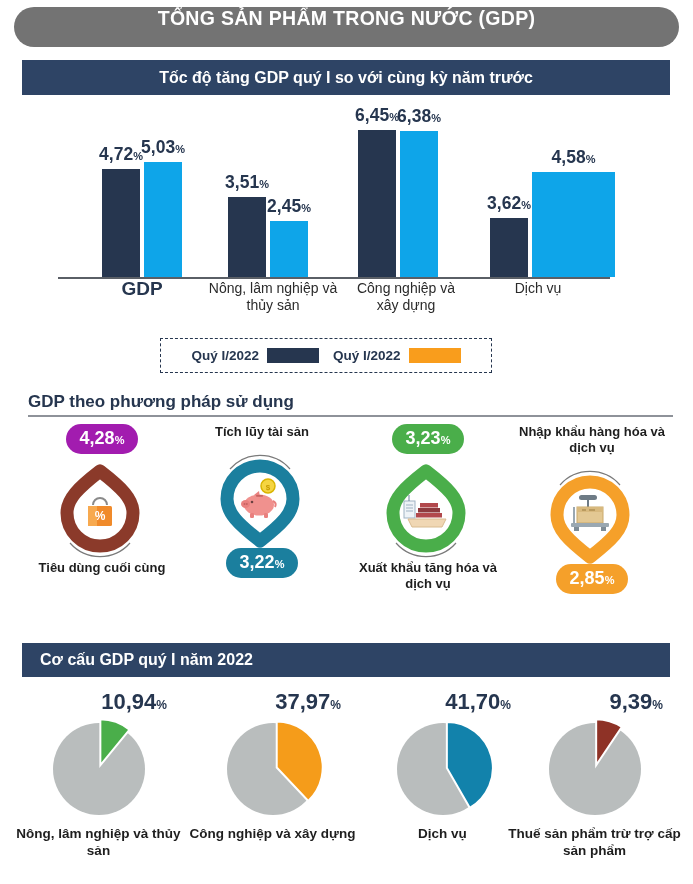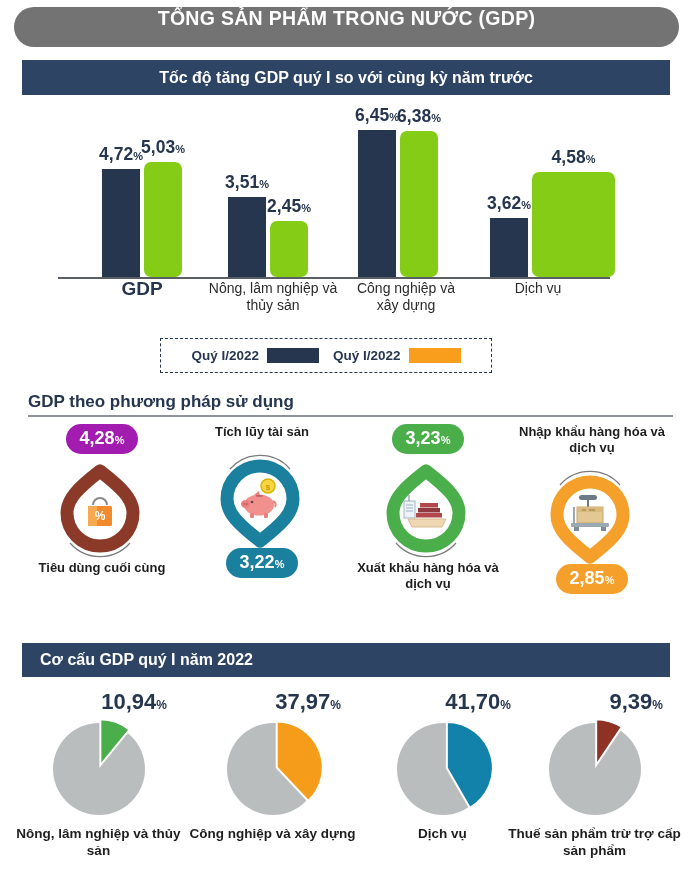--- a/index.html
+++ b/index.html
@@ -29,21 +29,21 @@
     background:#2e4465;display:flex;align-items:center;justify-content:center;
   }
   .sec1-bar span{color:#fff;font-size:16px;font-weight:bold;}
 
   
   .chart{position:absolute;left:58px;top:104px;width:595px;height:175px;}
   .axis{position:absolute;left:0;bottom:0;width:552px;height:2px;background:#5a5f66;}
   .group{position:absolute;bottom:2px;display:flex;align-items:flex-end;gap:4px;}
   .bar{width:38px;position:relative;}
   .bar.navy{background:#26364f;}
-  .bar.orange{background:#84cc16;border-radius:7px;}
+  .bar.orange{background:#0ea5e9;}
   .bar .val{
     position:absolute;left:50%;transform:translateX(-50%);
     bottom:100%;margin-bottom:4px;white-space:nowrap;
     font-size:17.5px;font-weight:bold;color:#26364f;
   }
   .bar .val i{font-style:normal;font-size:11px;font-weight:bold;}
 
   .catrow{position:absolute;left:58px;top:280px;width:595px;height:48px;}
   .cat{position:absolute;text-align:center;font-size:14px;line-height:17px;color:#2b2b2b;}
   .cat.gdp{font-size:19px;font-weight:bold;color:#26364f;}
@@ -214,21 +214,21 @@
       <line x1="6" y1="12" x2="13" y2="12" stroke="#9fb3c4" stroke-width="1"></line>
       <line x1="6" y1="15" x2="13" y2="15" stroke="#9fb3c4" stroke-width="1"></line>
       <line x1="6" y1="18" x2="13" y2="18" stroke="#9fb3c4" stroke-width="1"></line>
       <line x1="9" y1="2" x2="9" y2="8" stroke="#6b8299" stroke-width="1"></line>
       <rect x="20" y="10" width="18" height="4.5" fill="#b2484c"></rect>
       <rect x="18" y="15" width="22" height="4.5" fill="#8e3a3e"></rect>
       <rect x="16" y="20" width="26" height="4.5" fill="#b2484c"></rect>
       <path d="M8 26 h38 l-4 8 h-30 z" fill="#f0d7b4" stroke="#d9bb90" stroke-width="1"></path>
     </svg>
           </div>
-      </div><div style="height:2px"></div><div class="ring-cap">Xuất khẩu hàng hóa và dịch vụ</div></div>
+      </div><div style="height:2px"></div><div class="ring-cap">Xuất khẩu tăng hóa và dịch vụ</div></div>
       <div class="ring-item" style="left: 512px; top: 424px;"><div class="ring-cap">Nhập khẩu hàng hóa và dịch vụ</div><div style="height:4px"></div><div class="ringwrap">
         <svg width="96" height="110" viewBox="0 -7 96 110">
      <path d="M 18 18 A 40 40 0 0 1 78 18" fill="none" stroke="#7a7a7a" stroke-width="1.2"></path>
      <path d="M 48 90 C 26 73, 15 62, 15 48
          A 33 33 0 1 1 81 48
          C 81 62, 70 73, 48 90 Z" fill="none" stroke="#f5a02a" stroke-width="13" stroke-linejoin="round"></path>
   </svg>
         <div style="position:absolute;left:0;top:0;width:96px;height:110px;display:flex;align-items:center;justify-content:center;">
             <svg width="50" height="44" viewBox="0 0 50 44">
     <rect x="14" y="2" width="18" height="5" rx="2.5" fill="#6e7b85"></rect>

